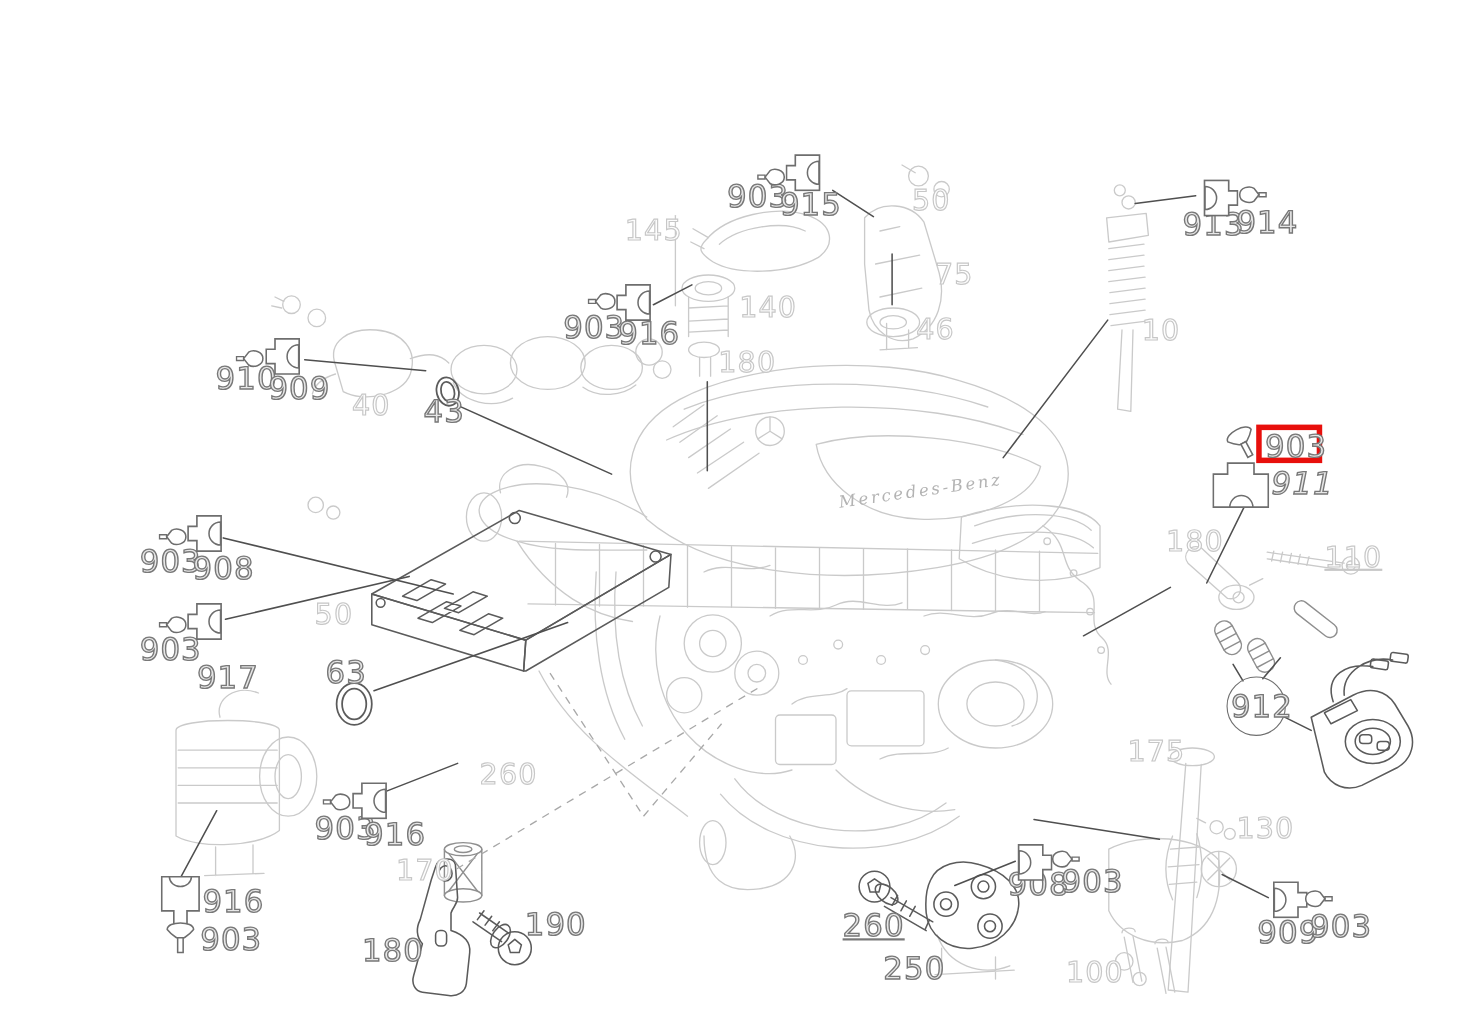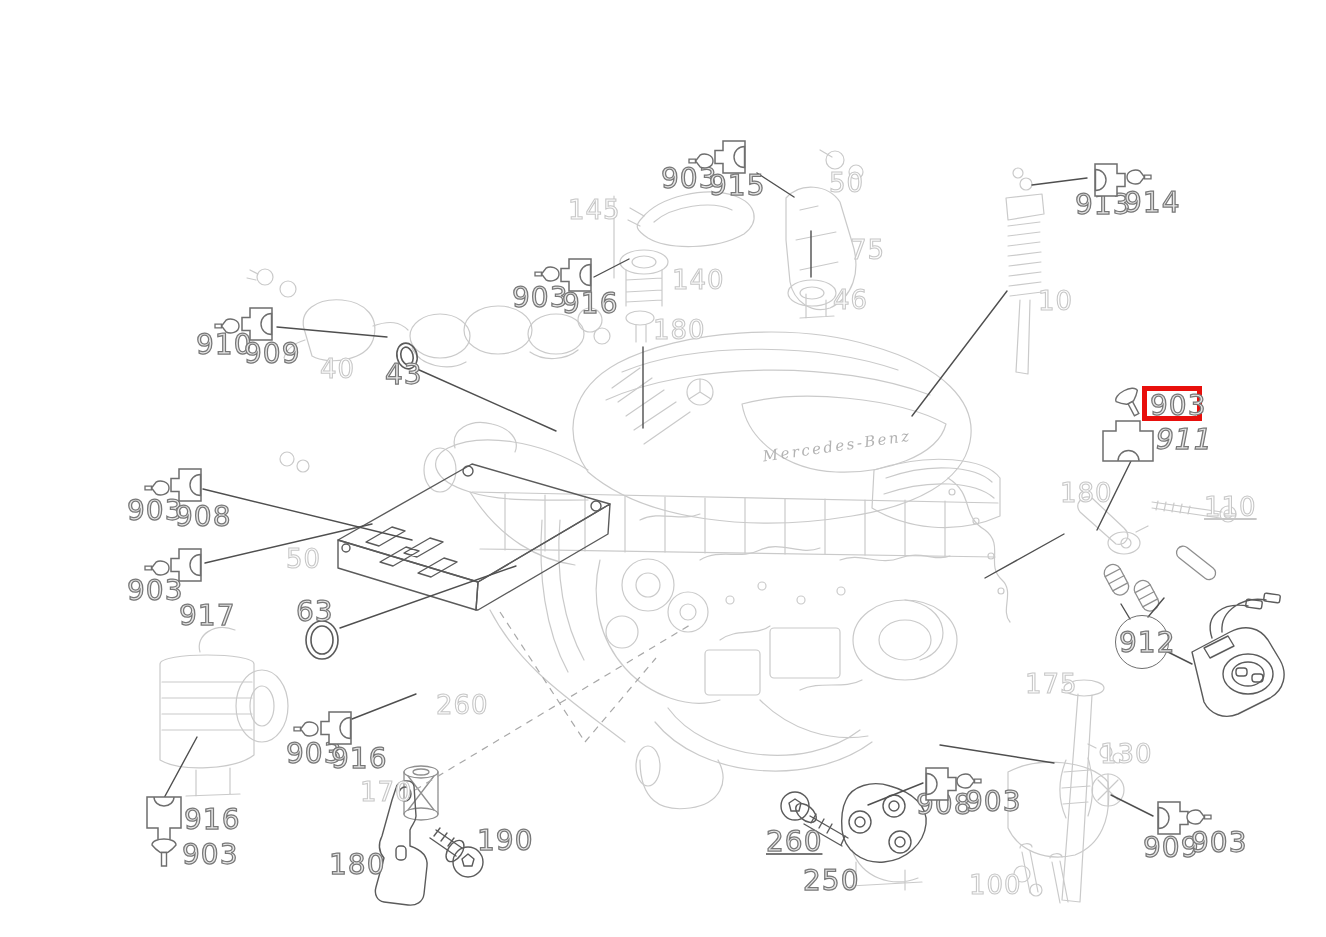--- a/index.html
+++ b/index.html
@@ -262,21 +262,21 @@
       <div class="lbl faint" style="left: 672px; top: 267px;">140</div>
       <div class="lbl faint" style="left: 653px; top: 317px;">180</div>
       <div class="lbl faint" style="left: 850px; top: 237px;">75</div>
       <div class="lbl faint" style="left: 833px; top: 287px;">46</div>
       <div class="lbl faint" style="left: 1038px; top: 288px;">10</div>
       <div class="lbl faint" style="left: 320px; top: 356px;">40</div>
       <div class="lbl faint" style="left: 286px; top: 546px;">50</div>
       <div class="lbl faint" style="left: 1060px; top: 480px;">180</div>
       <div class="lbl faint" style="left: 1204px; top: 494px; text-decoration: underline;">110</div>
       <div class="lbl faint" style="left: 1025px; top: 671px;">175</div>
-      <div class="lbl faint" style="left: 1100px; top: 741px;">130</div>
+      <div class="lbl faint" style="left: 1124px; top: 741px;">130</div>
       <div class="lbl faint" style="left: 436px; top: 692px;">260</div>
       <div class="lbl faint" style="left: 360px; top: 779px;">170</div>
       <div class="lbl faint" style="left: 969px; top: 872px;">100</div>
       <div class="icon" style="left: 688px; top: 151px;"><svg width="26" height="20" viewBox="0 0 26 20">
           <path d="M1,8.2 h6.5 v3.6 h-6.5 z" stroke="#6e6e6e" fill="#ffffff" stroke-width="1.3"></path>
           <path d="M7.5,10 L12,4.2 C16,1.6 25,3.2 25,10 C25,16.8 16,18.4 12,15.8 Z" stroke="#6e6e6e" fill="#ffffff" stroke-width="1.4"></path>
         </svg></div>
       <div class="icon" style="left: 714px; top: 140px;"><svg width="40" height="34" viewBox="0 0 40 34">
           <path d="M9,1 H31 V33 H9 V23.5 H1 V10.5 H9 Z" stroke="#6e6e6e" fill="#ffffff" stroke-width="1.5"></path>
           <path d="M30.5,6.5 A10.5,10.5 0 0 0 30.5,27.5 Z" stroke="#6e6e6e" fill="#ffffff" stroke-width="1.4"></path>

